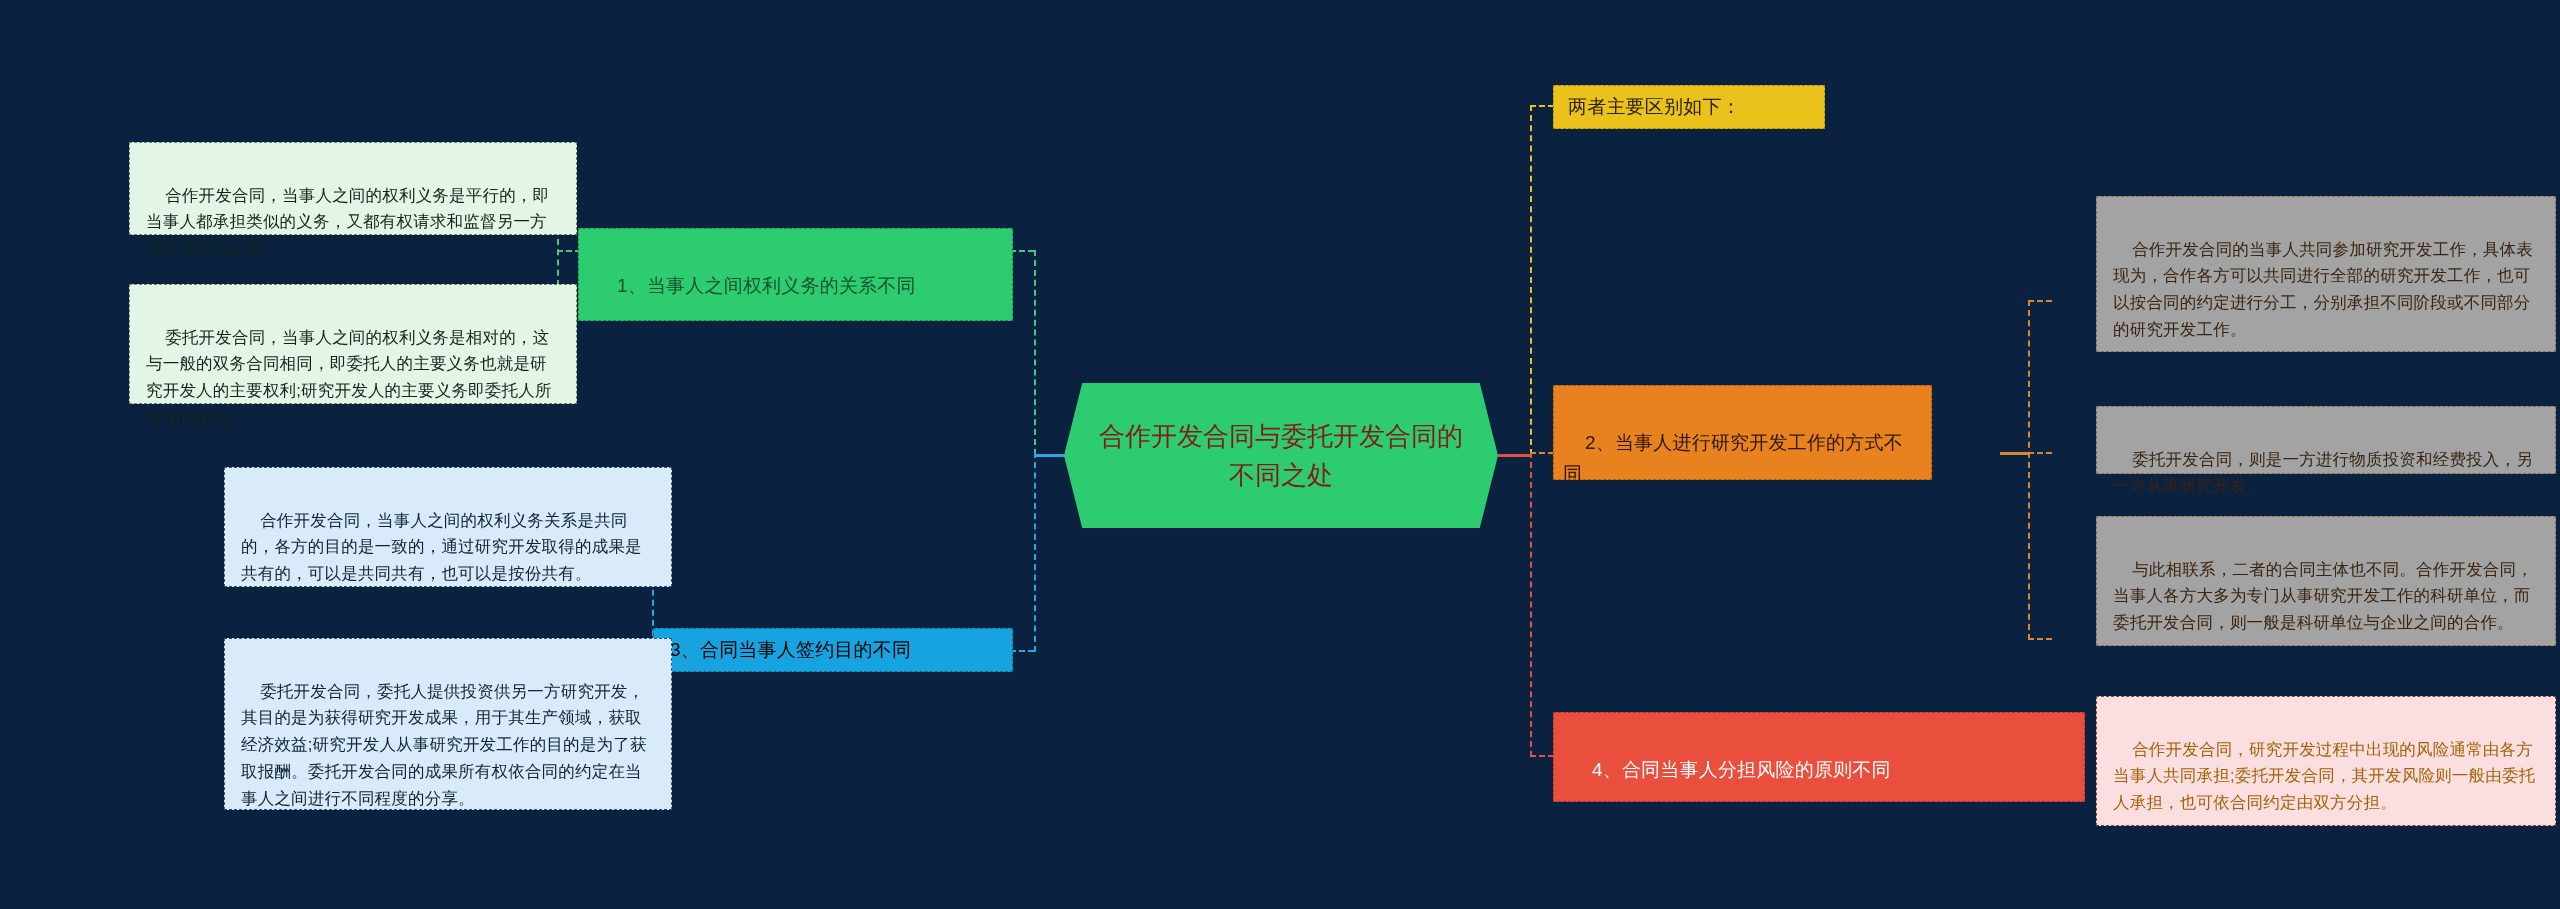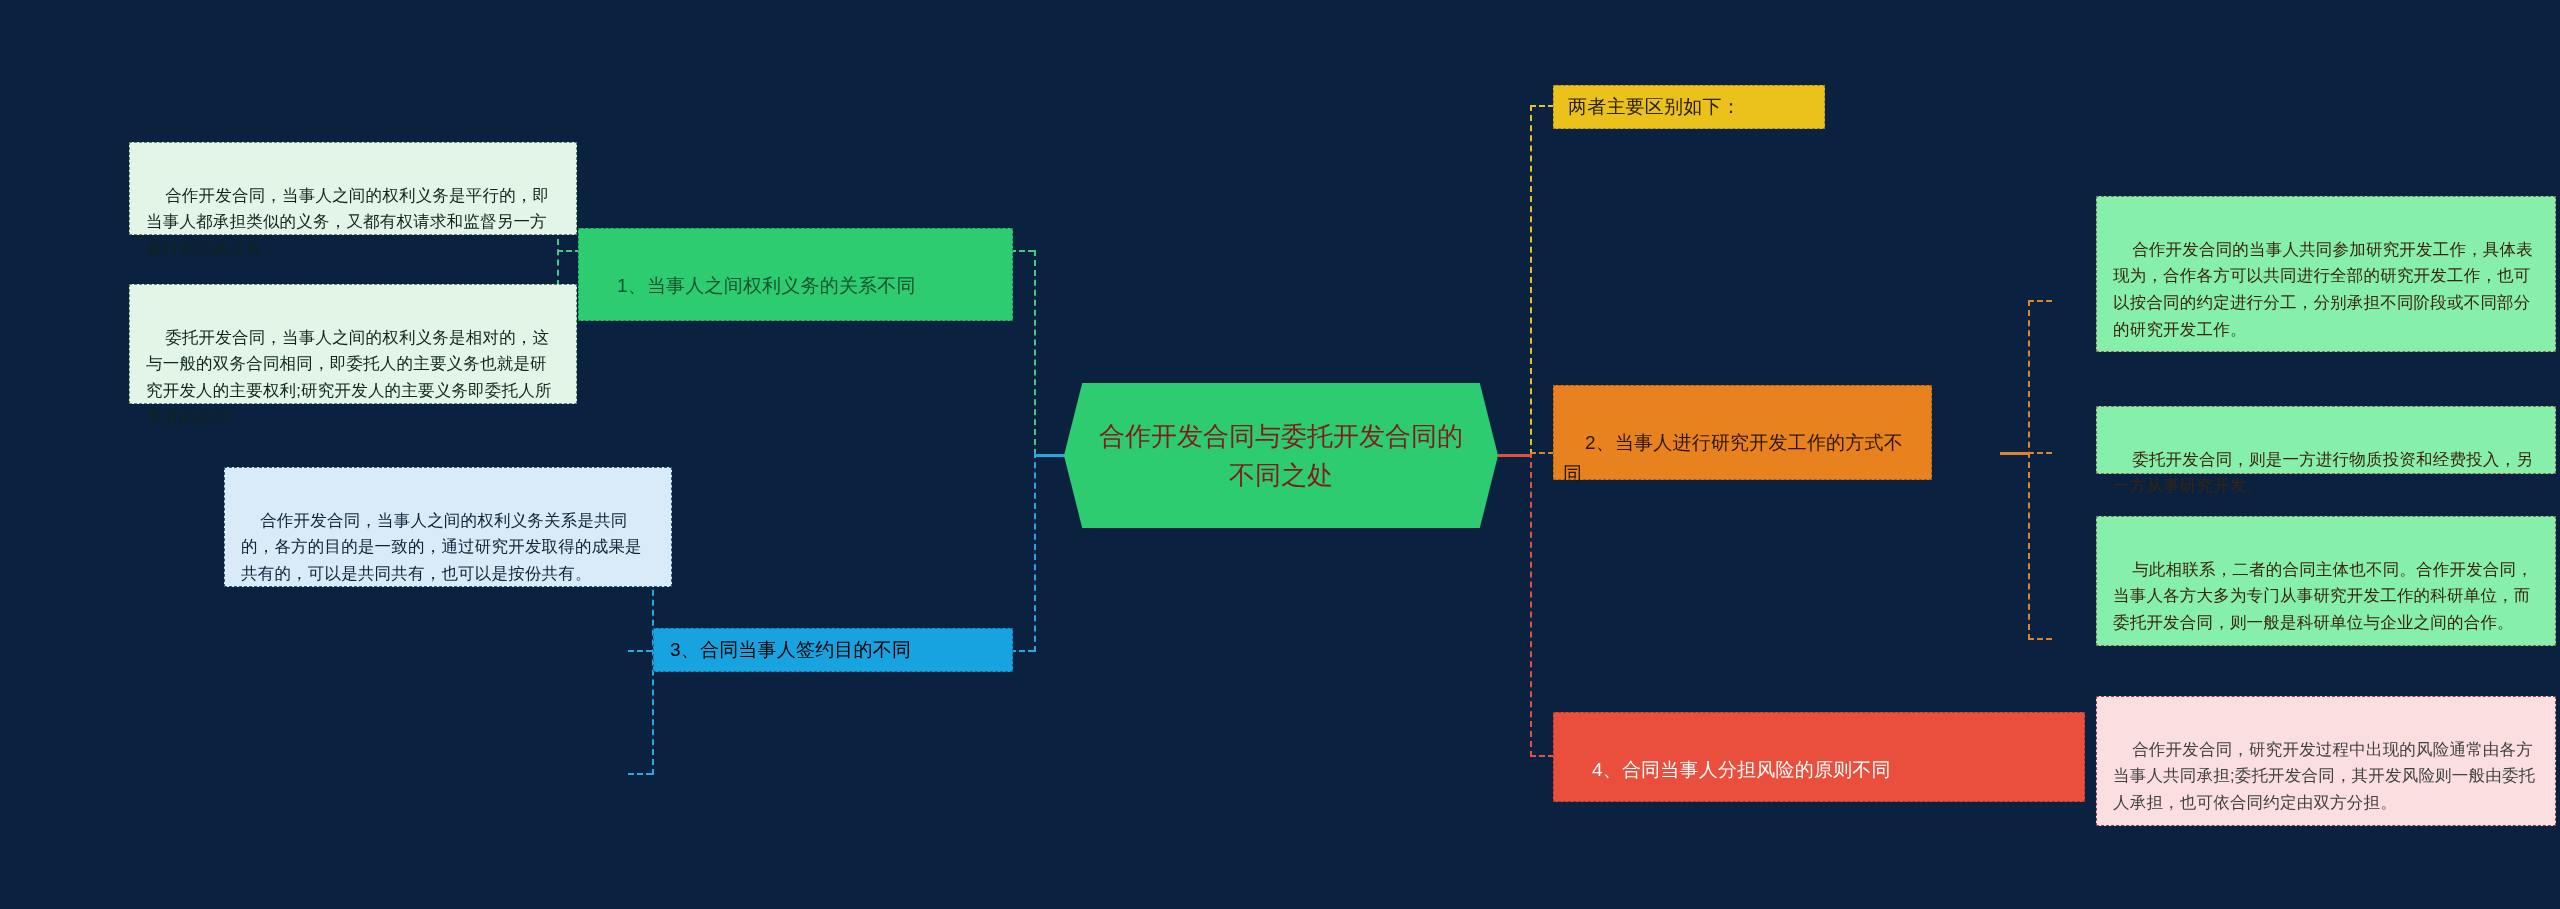--- a/index.html
+++ b/index.html
@@ -28,22 +28,22 @@
 
   
   .leaf {
     font-size: 16.5px;
     color: #12233a;
     border: 1.5px dashed rgba(10,34,64,.85);
     margin-left: 44px;
   }
   .leaf-green  { background: #e2f5e6; border-color: #5e8a68; color:#10241c; }
   .leaf-blue   { background: #d9ebf8; border-color: #2a5878; color:#0c2338; }
-  .leaf-peach  { background: #86efac; border-color: #8a6a4a; color:#3a2410; }
-  .leaf-pink   { background: #fbdfe0; border-color: #8a4040; color:#404040; }
+  .leaf-peach  { background: #a3a3a3; border-color: #8a6a4a; color:#3a2410; }
+  .leaf-pink   { background: #fbdfe0; border-color: #8a4040; color:#a16207; }
 
   
   .branch {
     font-size: 19px;
     line-height: 1.6;
     border: 1.5px dashed rgba(255,255,255,.35);
   }
   .b-green  { background: #2ecc71; color: #14532d; border-color:#1d8a4c; }
   .b-blue   { background: #17a2e0; color: #000000; border-color:#0d6d99; }
   .b-orange { background: #e8821e; color: #2a1603; border-color:#a45a10; }
@@ -136,20 +136,23 @@
     <span>委托开发合同，当事人之间的权利义务是相对的，这与一般的双务合同相同，即委托人的主要义务也就是研究开发人的主要权利;研究开发人的主要义务即委托人所享有的权利。</span>
   </div>
 
   <div class="node branch b-blue" style="left:653px; top:628px; width:360px; height:44px; display:flex; align-items:center; padding:0 16px;">
     <span>3、合同当事人签约目的不同</span>
   </div>
 
   <div class="node leaf leaf-blue" style="left:180px; top:467px; width:448px; height:120px;">
     <span>合作开发合同，当事人之间的权利义务关系是共同的，各方的目的是一致的，通过研究开发取得的成果是共有的，可以是共同共有，也可以是按份共有。</span>
   </div>
+  <div class="node leaf leaf-blue" style="left:180px; top:638px; width:448px; height:172px;">
+    <span>委托开发合同，委托人提供投资供另一方研究开发，其目的是为获得研究开发成果，用于其生产领域，获取经济效益;研究开发人从事研究开发工作的目的是为了获取报酬。委托开发合同的成果所有权依合同的约定在当事人之间进行不同程度的分享。</span>
+  </div>
 
   <div class="node branch b-orange" style="left:1553px; top:385px; width:379px; height:95px;padding-left:9px;">
     <span>2、当事人进行研究开发工作的方式不同</span>
   </div>
 
   <div class="node leaf leaf-peach" style="left:2052px; top:196px; width:460px; height:156px;">
     <span>合作开发合同的当事人共同参加研究开发工作，具体表现为，合作各方可以共同进行全部的研究开发工作，也可以按合同的约定进行分工，分别承担不同阶段或不同部分的研究开发工作。</span>
   </div>
   <div class="node leaf leaf-peach" style="left:2052px; top:406px; width:460px; height:68px;">
     <span>委托开发合同，则是一方进行物质投资和经费投入，另一方从事研究开发。</span>

